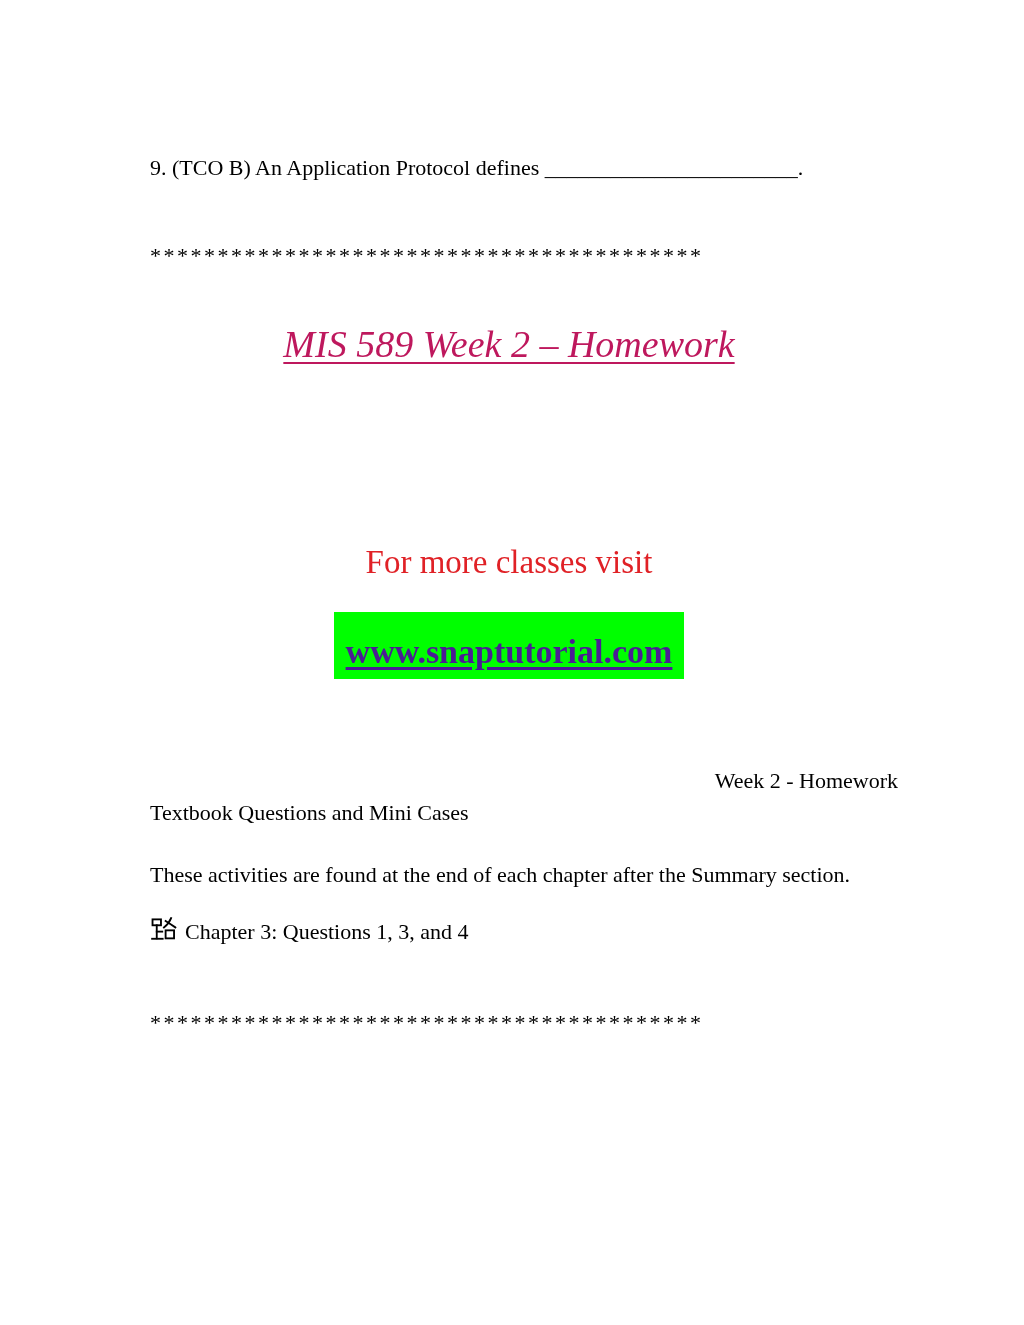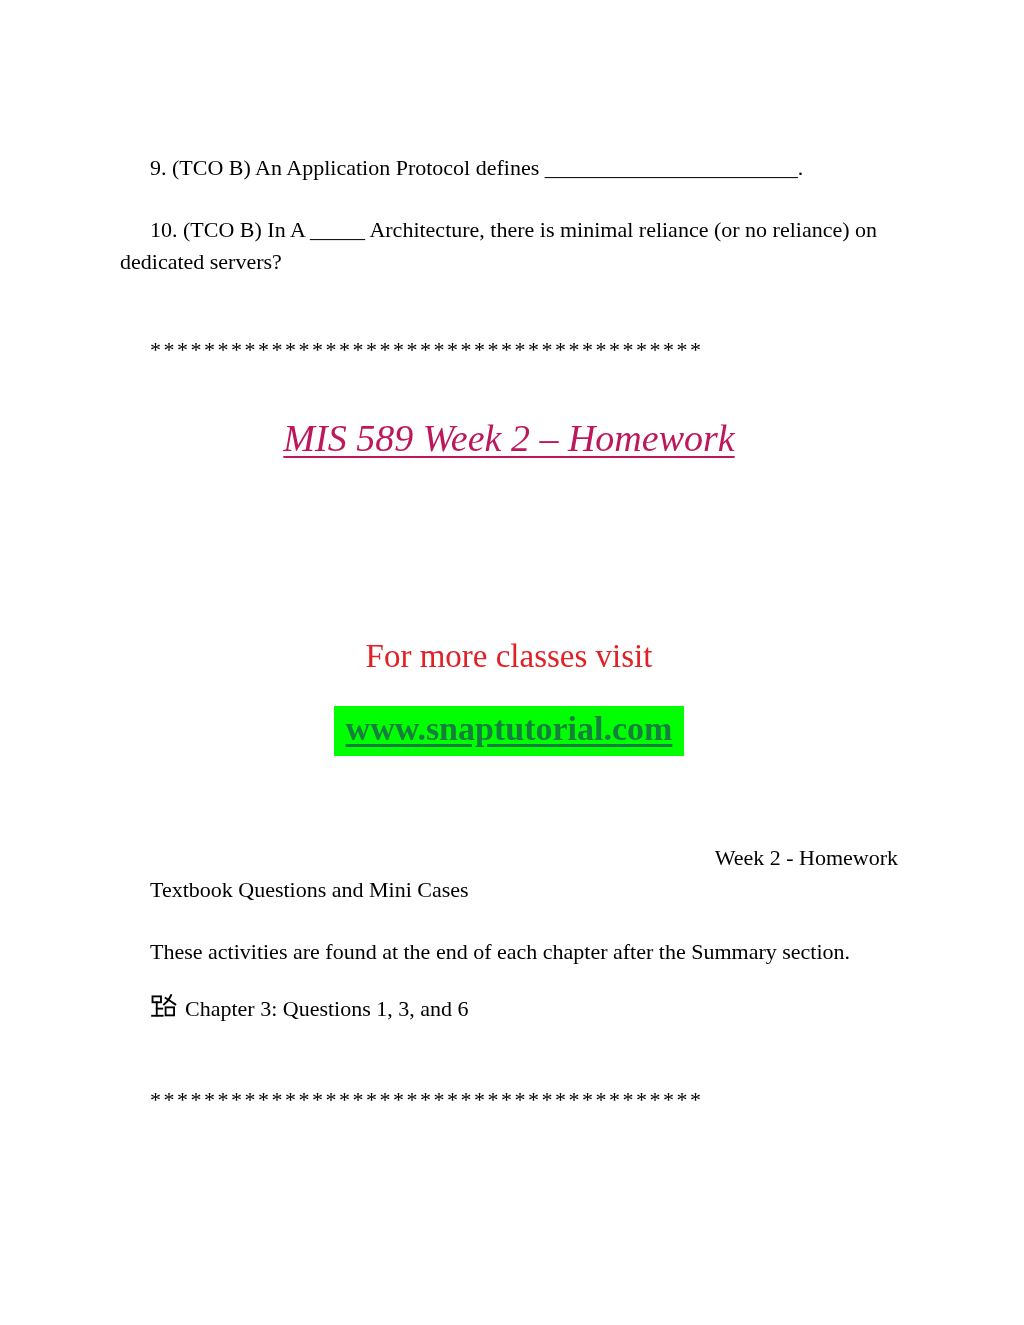--- a/index.html
+++ b/index.html
@@ -56,25 +56,25 @@
   .promo-url-line {
     margin-top: 28px;
     text-align: center;
   }
   .promo-url {
     display: inline-block;
     background: #00ff00;
     font-size: 34px;
     line-height: 40px;
     font-weight: bold;
-    color: #15803d;
+    color: #4c1d95;
     text-decoration: underline;
     text-decoration-thickness: 3px;
     text-underline-offset: 4px;
-    padding: 3px 12px 7px 12px;
+    padding: 20px 12px 7px 12px;
     cursor: pointer;
   }
   .week-heading { margin-top: 86px; text-align: right; }
   .textbook-line { }
   .activities-line { margin-top: 30px; }
   .chapter-line {
     margin-top: 24px;
     font-size: 22px;
     line-height: 34px;
     text-indent: 30px;
@@ -89,21 +89,20 @@
   .cjk-icon svg { display: block; width: 100%; height: 100%; }
 </style>
 </head>
 <body>
 
 <div class="page">
   <div class="content">
 
     <p class="body-text q9">9. (TCO B) An Application Protocol defines _______________________.</p>
 
-    <p class="body-text q10">10. (TCO B) In A _____ Architecture, there is minimal reliance (or no reliance) on dedicated servers?</p>
 
     <p class="stars stars-top">*****************************************</p>
 
     <h1 class="doc-title">MIS 589 Week 2 – Homework</h1>
 
     <p class="promo-heading">For more classes visit</p>
 
     <p class="promo-url-line">
       <span class="promo-url">www.snaptutorial.com</span>
     </p>
@@ -118,19 +117,19 @@
       <span class="cjk-icon">
         <svg viewBox="0 0 32 32" xmlns="http://www.w3.org/2000/svg" fill="none" stroke="#000000" stroke-width="2.2" stroke-linecap="square">
           <rect x="3" y="4" width="10" height="7"></rect>
           <line x1="8" y1="11" x2="8" y2="26.5"></line>
           <line x1="8" y1="18.5" x2="14.5" y2="18.5"></line>
           <line x1="2.5" y1="27" x2="15" y2="27"></line>
           <path d="M25,2.5 Q22.5,9 16.5,13.5"></path>
           <path d="M18.5,6 Q24,9.5 30,13.5"></path>
           <rect x="18.5" y="17" width="10" height="9.5"></rect>
         </svg>
-      </span><span>Chapter 3: Questions 1, 3, and 6</span>
+      </span><span>Chapter 3: Questions 1, 3, and 4</span>
     </p>
 
     <p class="stars stars-bottom">*****************************************</p>
 
   </div>
 </div>
 
 </body></html>

